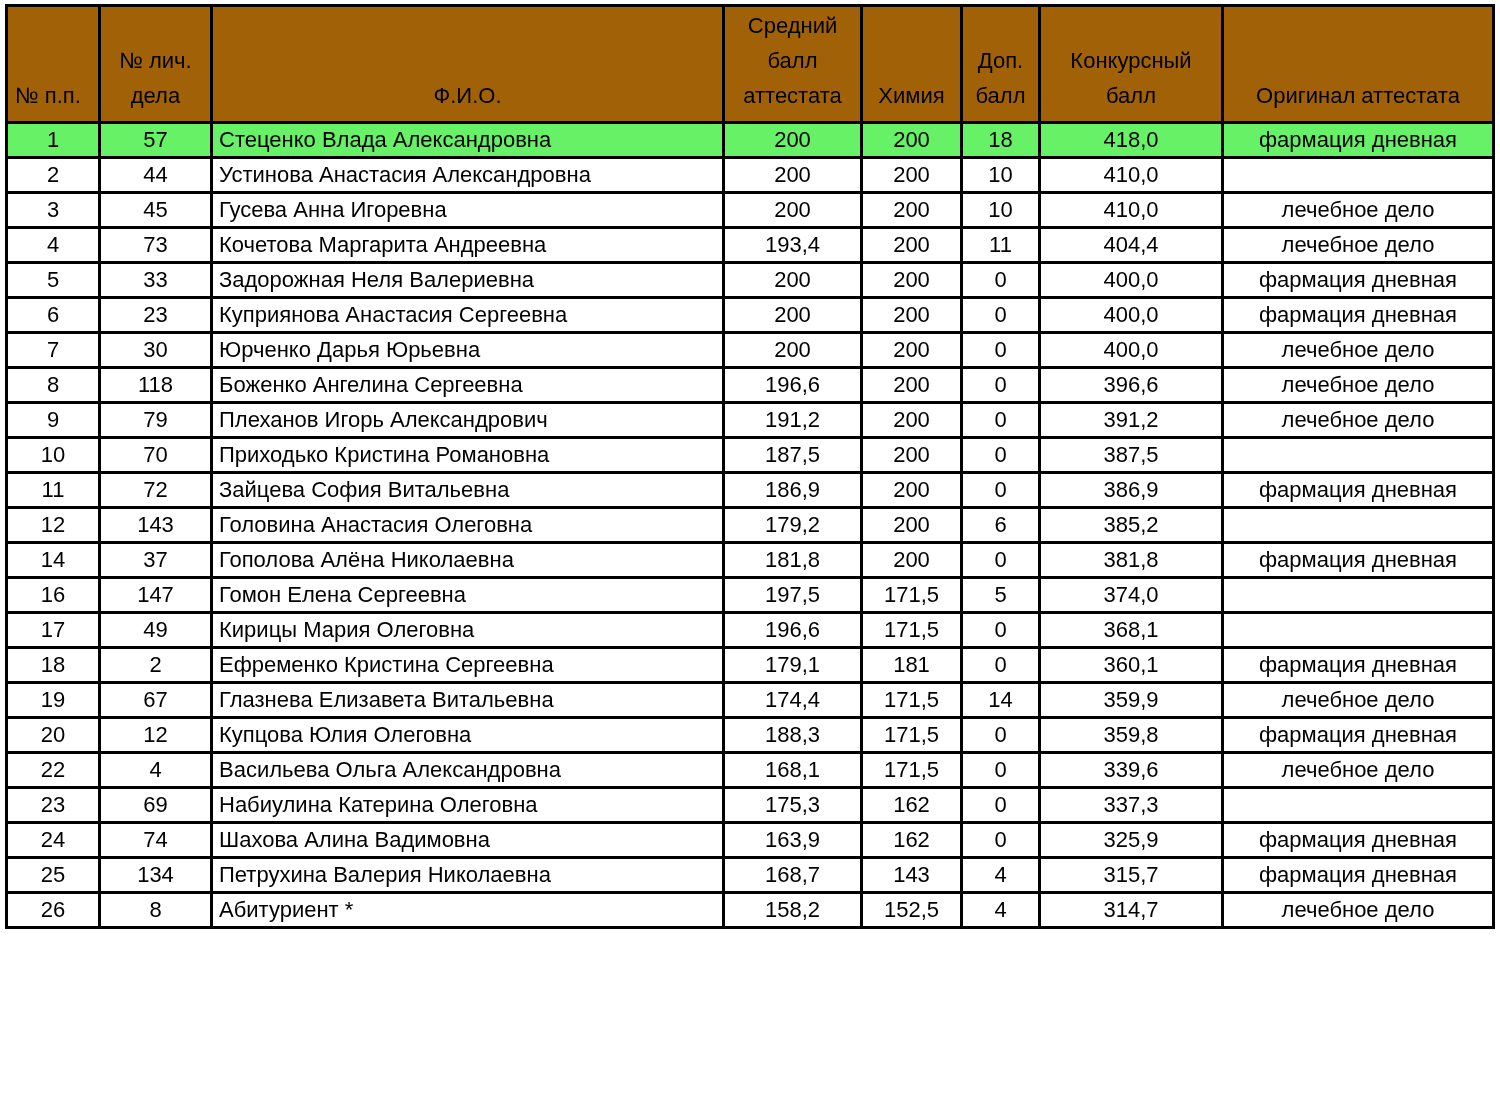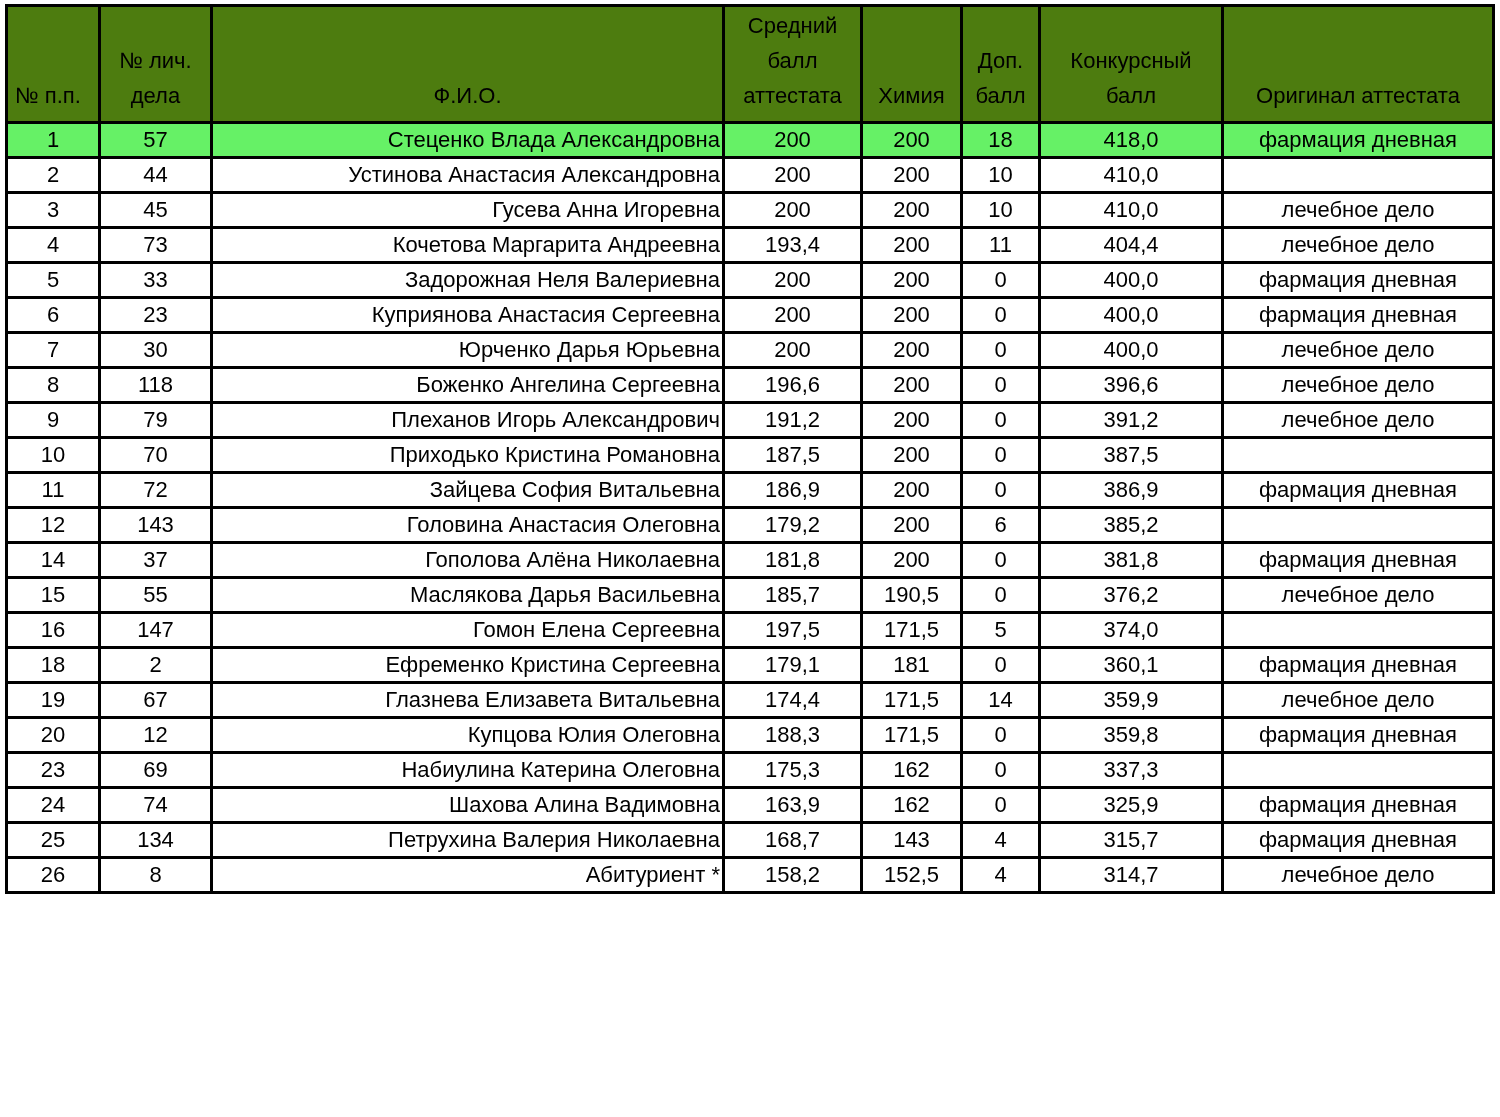--- a/index.html
+++ b/index.html
@@ -32,36 +32,36 @@
     background-clip: padding-box;
   }
   table.ranking th {
     font-weight: normal;
     vertical-align: bottom;
     text-align: center;
     height: 110px;
     line-height: 35px;
     white-space: pre-line;
     padding: 1px 2px 8px 2px;
-    background: #4d7c0f;
+    background: #a16207;
   }
   table.ranking th.th-left {
     text-align: left;
     padding-left: 7px;
     margin-left: 40px;
   }
   table.ranking td {
     height: 35px;
     text-align: center;
     vertical-align: middle;
     padding: 0 2px;
     line-height: 24px;
   }
   table.ranking td.left {
-    text-align: right;
+    text-align: left;
     padding-left: 6px;
   }
 </style>
 </head>
 <body>
 
 <div class="page">
   <table class="ranking">
     <colgroup>
       <col style="width:93px">
@@ -215,37 +215,37 @@
           <td>14</td>
           <td>37</td>
           <td class="left">Гополова Алёна Николаевна</td>
           <td>181,8</td>
           <td>200</td>
           <td>0</td>
           <td>381,8</td>
           <td>фармация дневная</td>
         </tr>
         <tr>
-          <td>15</td>
-          <td>55</td>
-          <td class="left">Маслякова Дарья Васильевна</td>
-          <td>185,7</td>
-          <td>190,5</td>
-          <td>0</td>
-          <td>376,2</td>
-          <td>лечебное дело</td>
-        </tr>
-        <tr>
           <td>16</td>
           <td>147</td>
           <td class="left">Гомон Елена Сергеевна</td>
           <td>197,5</td>
           <td>171,5</td>
           <td>5</td>
           <td>374,0</td>
+          <td></td>
+        </tr>
+        <tr>
+          <td>17</td>
+          <td>49</td>
+          <td class="left">Кирицы Мария Олеговна</td>
+          <td>196,6</td>
+          <td>171,5</td>
+          <td>0</td>
+          <td>368,1</td>
           <td></td>
         </tr>
         <tr>
           <td>18</td>
           <td>2</td>
           <td class="left">Ефременко Кристина Сергеевна</td>
           <td>179,1</td>
           <td>181</td>
           <td>0</td>
           <td>360,1</td>
@@ -263,20 +263,30 @@
         </tr>
         <tr>
           <td>20</td>
           <td>12</td>
           <td class="left">Купцова Юлия Олеговна</td>
           <td>188,3</td>
           <td>171,5</td>
           <td>0</td>
           <td>359,8</td>
           <td>фармация дневная</td>
+        </tr>
+        <tr>
+          <td>22</td>
+          <td>4</td>
+          <td class="left">Васильева Ольга Александровна</td>
+          <td>168,1</td>
+          <td>171,5</td>
+          <td>0</td>
+          <td>339,6</td>
+          <td>лечебное дело</td>
         </tr>
         <tr>
           <td>23</td>
           <td>69</td>
           <td class="left">Набиулина Катерина Олеговна</td>
           <td>175,3</td>
           <td>162</td>
           <td>0</td>
           <td>337,3</td>
           <td></td>

